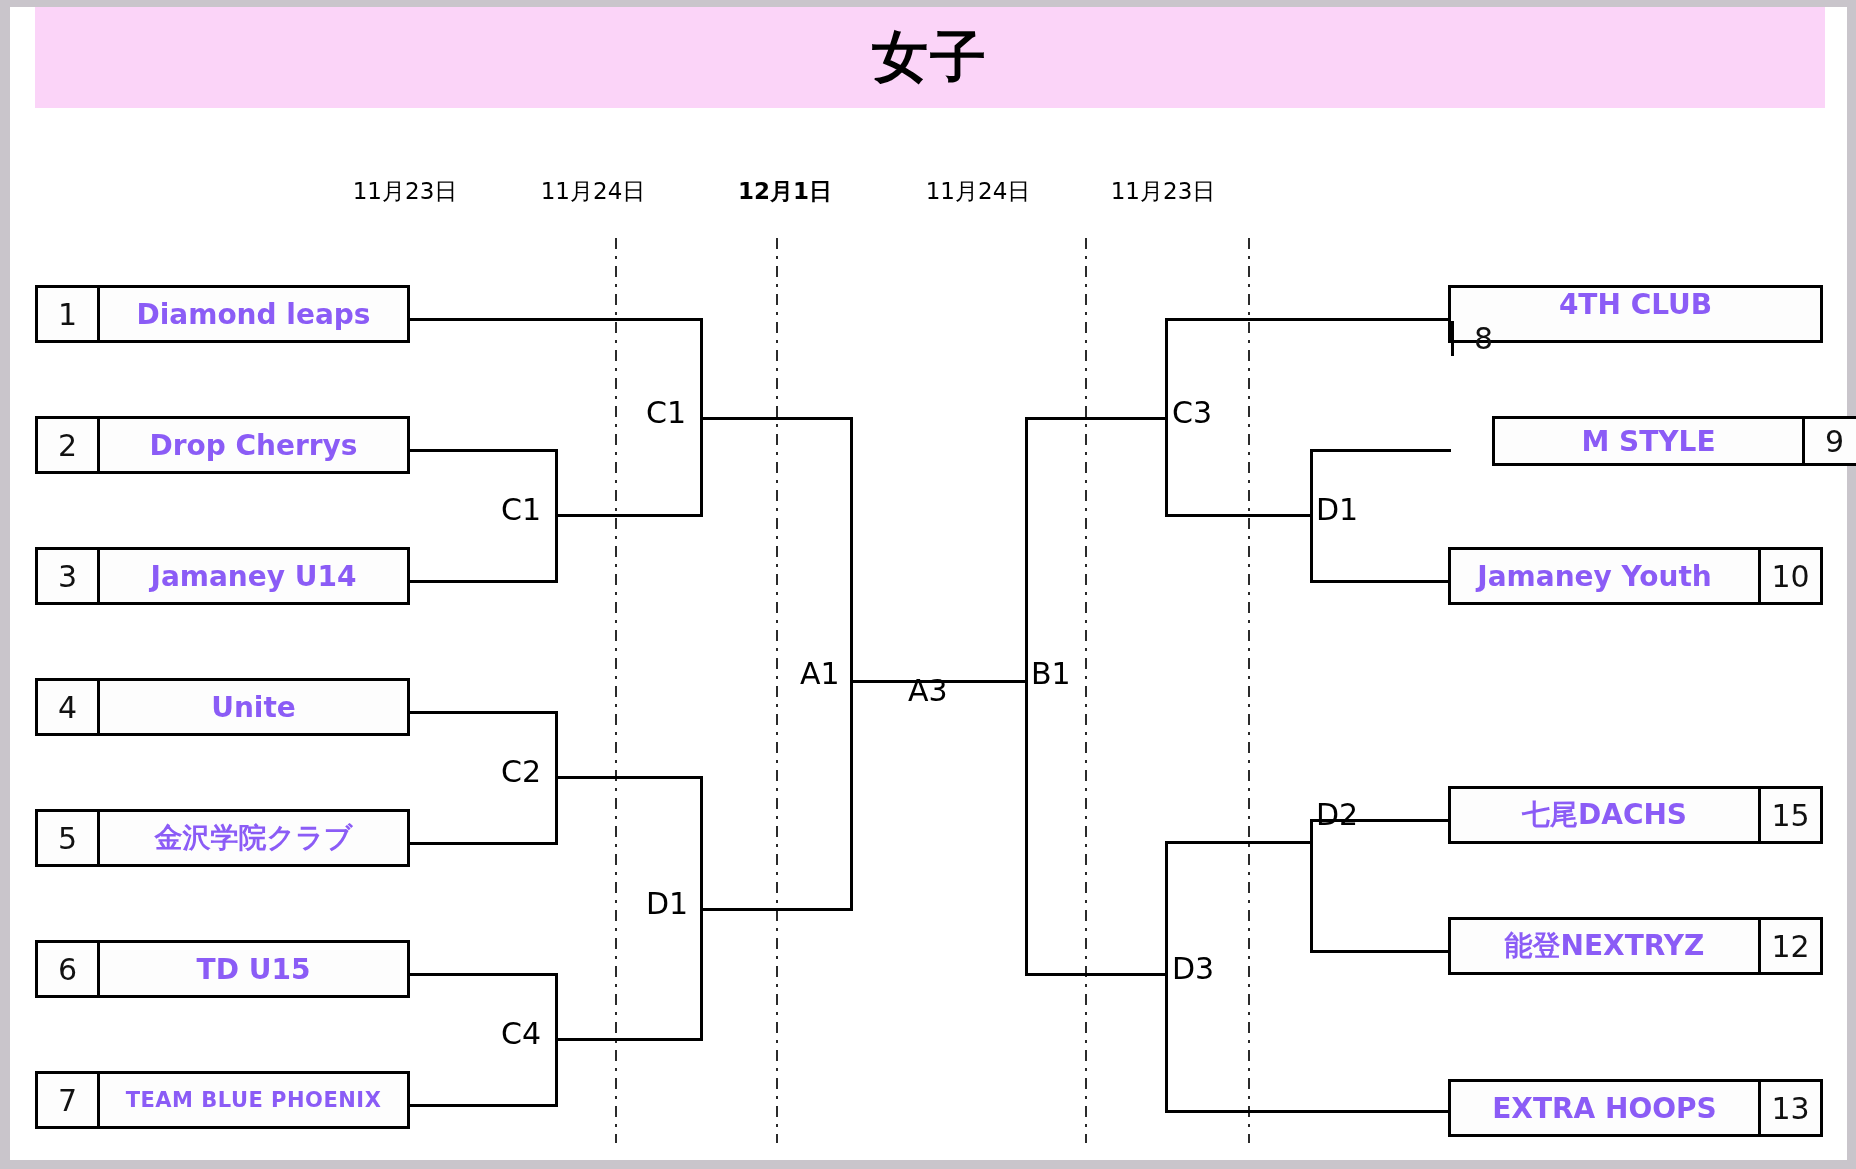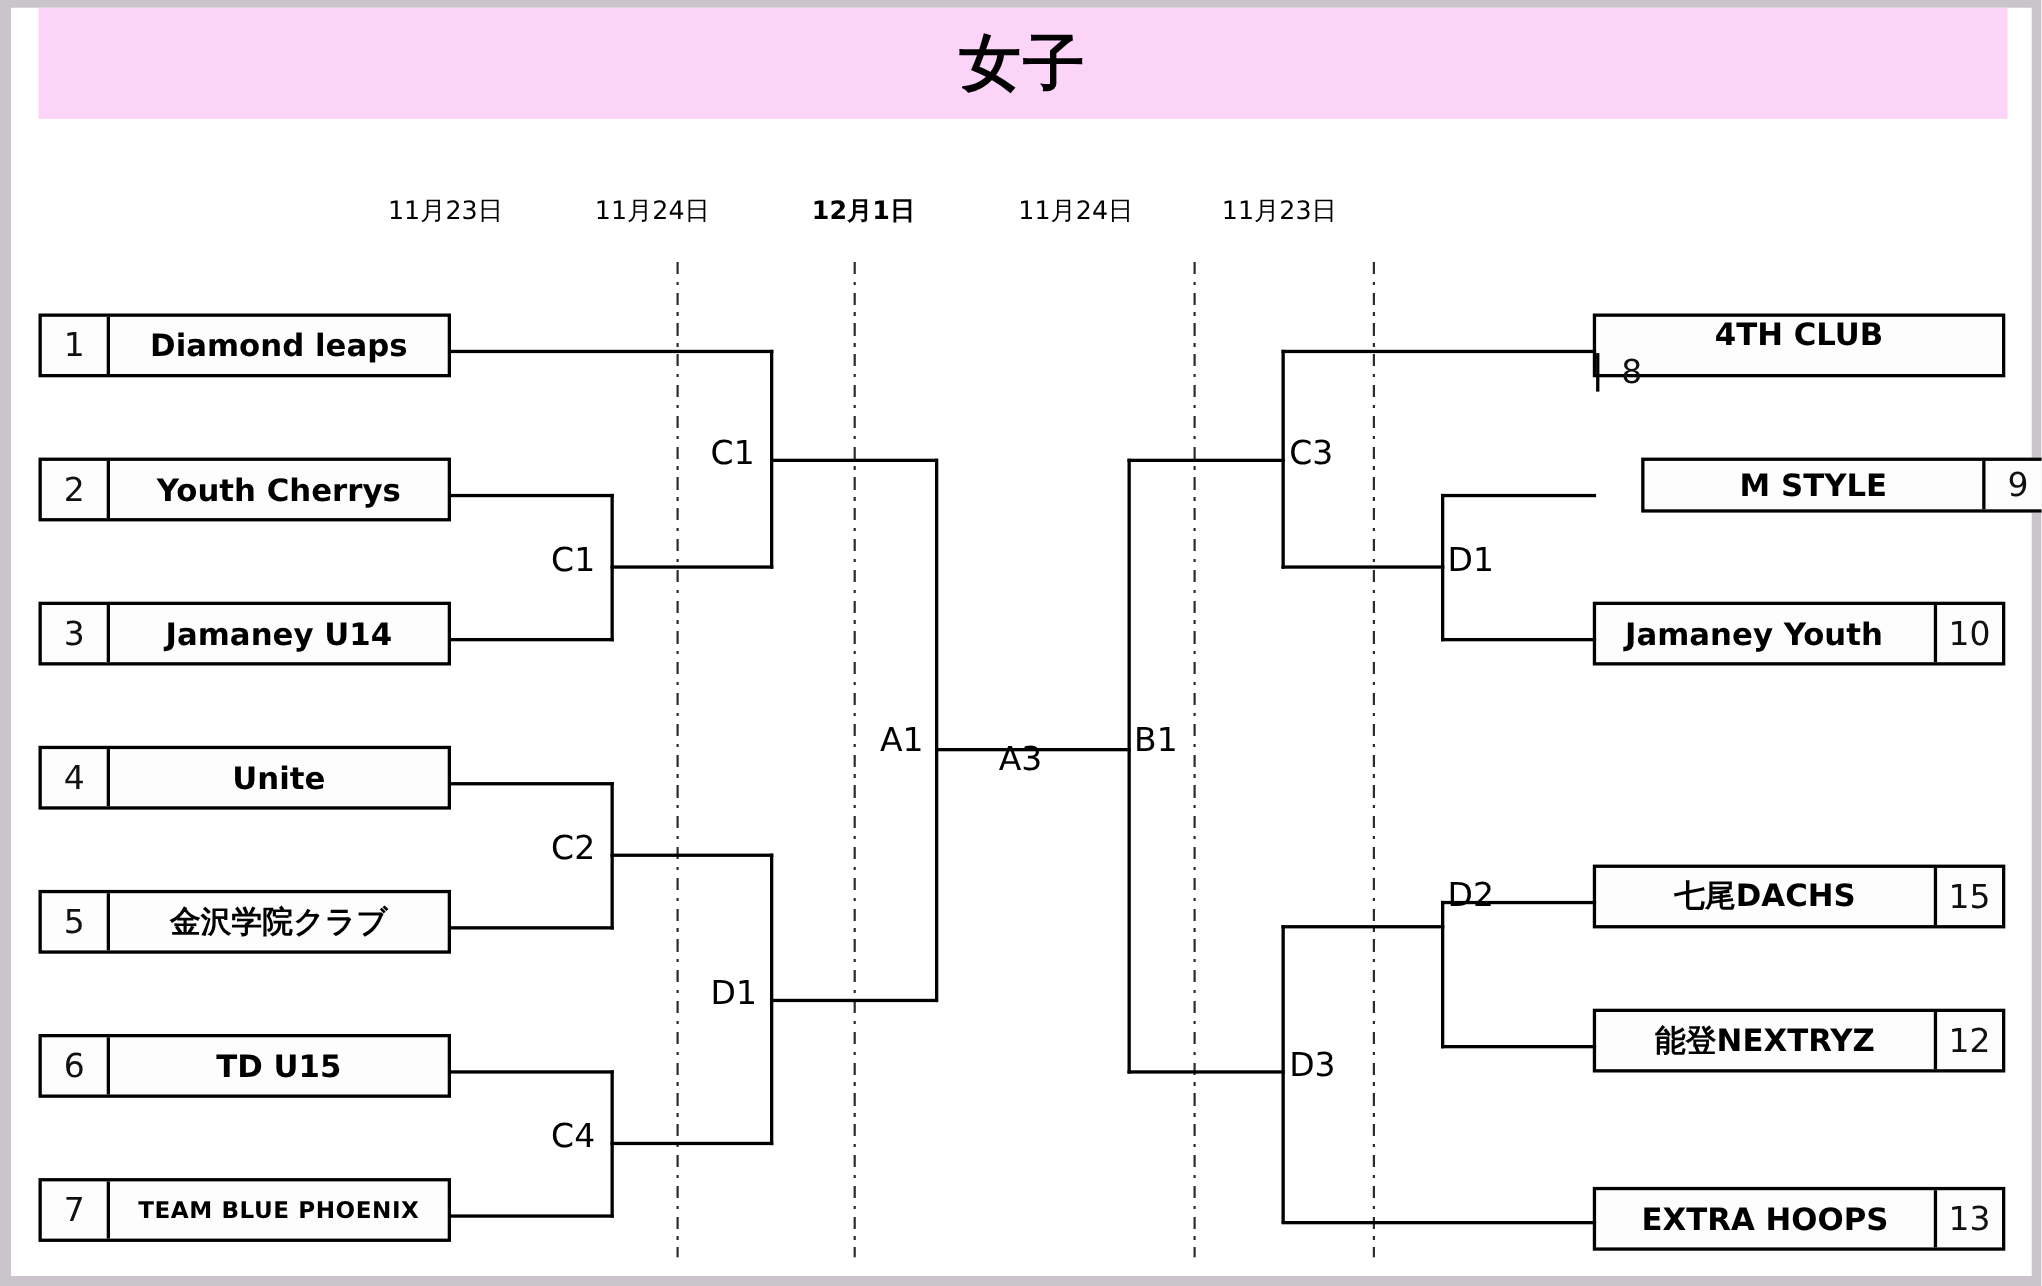--- a/index.html
+++ b/index.html
@@ -76,21 +76,21 @@
     width:62px;
     display:flex;align-items:center;justify-content:center;
     font-size:30px;color:#111;
     font-family:"DejaVu Sans",sans-serif;
   }
   .seed.left{border-right:3px solid #000;}
   .seed.right{border-left:3px solid #000;}
   .tname{
     flex:1;
     display:flex;align-items:center;justify-content:center;
-    font-size:28px;font-weight:bold;color:#000000;
+    font-size:28px;font-weight:bold;color:#8b5cf6;
     font-family:"DejaVu Sans",sans-serif;
     white-space:nowrap;
     padding:0 4px;
     text-align:center;
   }
   .tname.small{font-size:21px;letter-spacing:0.5px;}
 
   
   .ln{position:absolute;background:#000;}
   .lh{height:3px;}
@@ -123,21 +123,21 @@
   <div class="vsep" style="left:776px;top:238px;height:905px;"></div>
   <div class="vsep" style="left:1085px;top:238px;height:905px;"></div>
   <div class="vsep" style="left:1248px;top:238px;height:905px;"></div>
 
   <div class="team-box" style="left:35px;top:285px;width:375px;height:58px;">
     <div class="seed left">1</div>
     <div class="tname">Diamond leaps</div>
   </div>
   <div class="team-box" style="left:35px;top:416px;width:375px;height:58px;">
     <div class="seed left">2</div>
-    <div class="tname">Youth Cherrys</div>
+    <div class="tname">Drop Cherrys</div>
   </div>
   <div class="team-box" style="left:35px;top:547px;width:375px;height:58px;">
     <div class="seed left">3</div>
     <div class="tname">Jamaney U14</div>
   </div>
   <div class="team-box" style="left:35px;top:678px;width:375px;height:58px;">
     <div class="seed left">4</div>
     <div class="tname">Unite</div>
   </div>
   <div class="team-box" style="left:35px;top:809px;width:375px;height:58px;">

